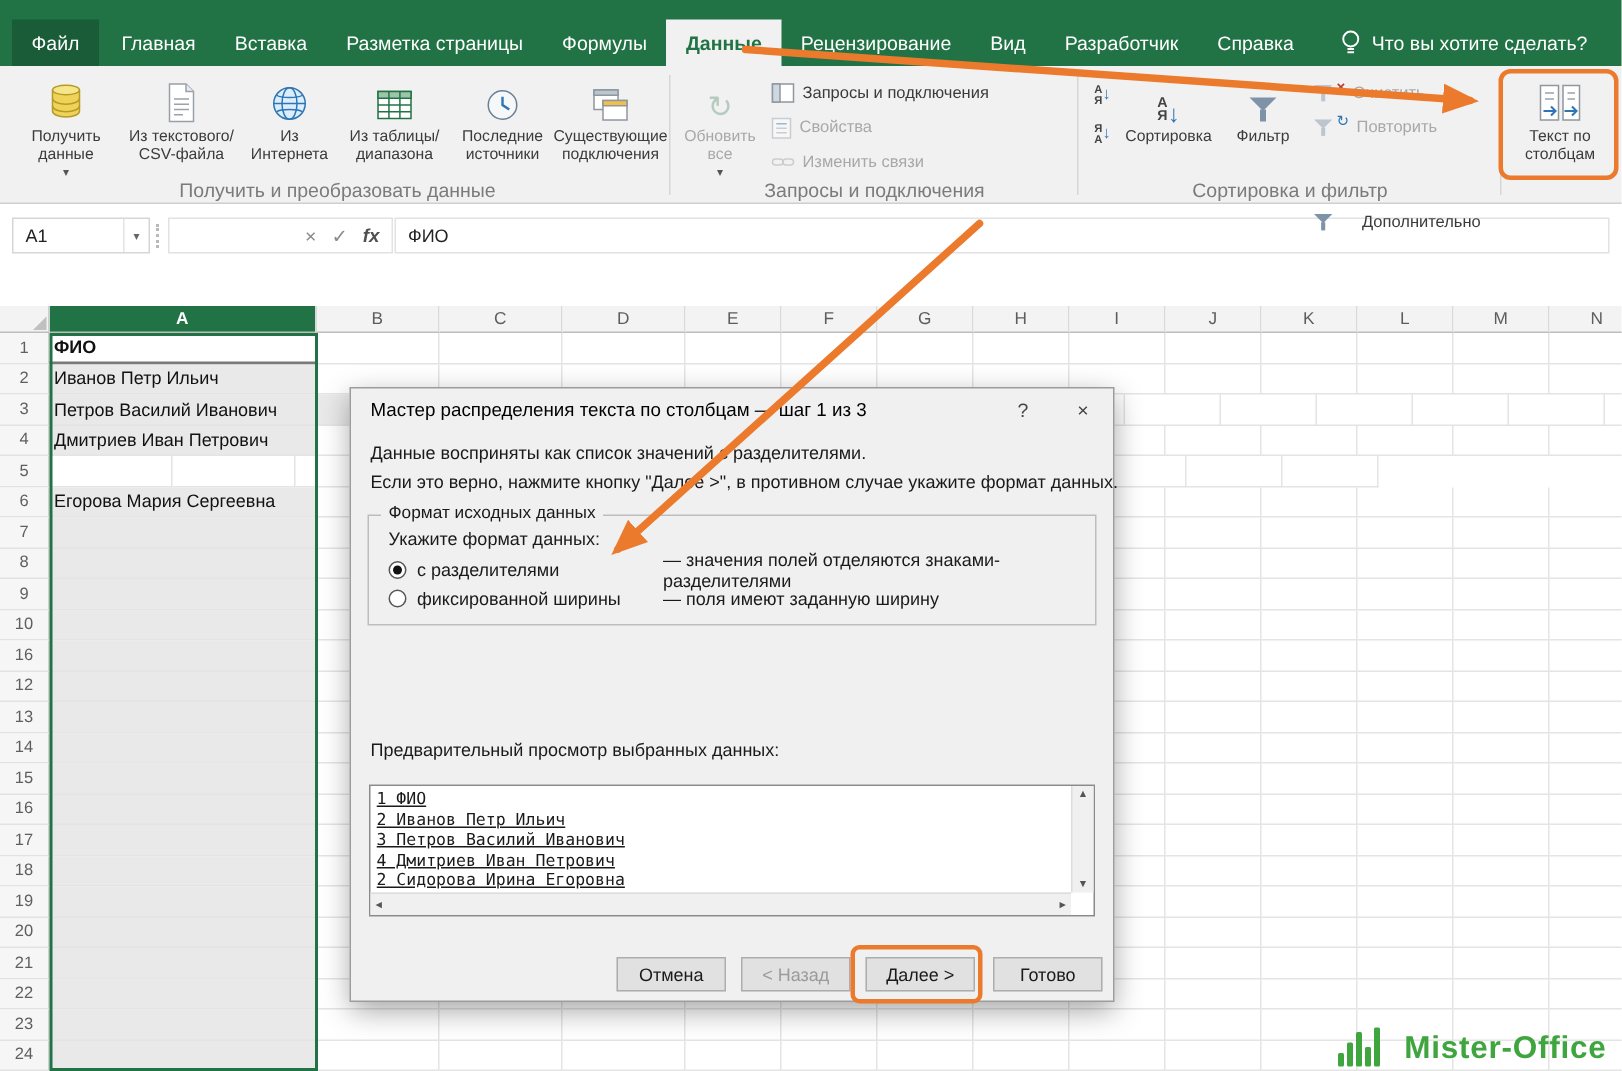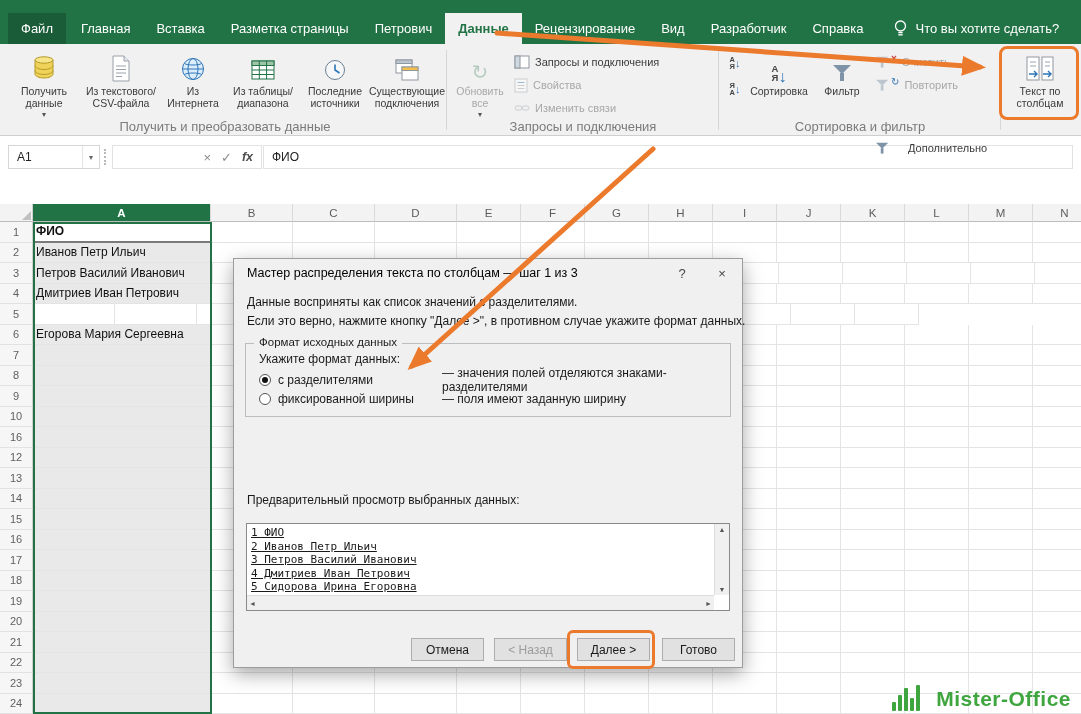--- a/index.html
+++ b/index.html
@@ -114,21 +114,21 @@
 </style>
 </head>
 <body>
 
 <div class="topbar">
   <div class="tab file">Файл</div>
   <div class="tabs">
       <div class="tab">Главная</div>
       <div class="tab">Вставка</div>
       <div class="tab">Разметка страницы</div>
-      <div class="tab">Петрович</div>
+      <div class="tab">Формулы</div>
       <div class="tab active">Данные</div>
       <div class="tab">Рецензирование</div>
       <div class="tab">Вид</div>
       <div class="tab">Разработчик</div>
       <div class="tab">Справка</div>
     </div>
   <div class="tellme">
     <svg width="13" height="17" viewBox="0 0 13 17">
       <circle cx="6.5" cy="6" r="5" fill="none" stroke="#fff" stroke-width="1.3"></circle>
       <rect x="4.3" y="12" width="4.4" height="1.3" fill="#fff"></rect>
@@ -380,21 +380,21 @@
         <div class="cell" style="width: 64px;"></div>
         <div class="cell" style="width: 64px;"></div>
         <div class="cell" style="width: 64px;"></div>
         <div class="cell" style="width: 64px;"></div>
         <div class="cell" style="width: 64px;"></div>
         <div class="cell" style="width: 64px;"></div>
         <div class="cell" style="width: 64px;"></div>
       </div>
       <div class="grow">
         <div class="rh">3</div>
-        <div class="cell sel" style="width: 180px;">Петров Василий Иванович</div>
+        <div class="cell sel" style="width: 215px;">Петров Василий Иванович</div>
         <div class="cell" style="width: 82px;"></div>
         <div class="cell" style="width: 82px;"></div>
         <div class="cell" style="width: 82px;"></div>
         <div class="cell" style="width: 64px;"></div>
         <div class="cell" style="width: 64px;"></div>
         <div class="cell" style="width: 64px;"></div>
         <div class="cell" style="width: 64px;"></div>
         <div class="cell" style="width: 64px;"></div>
         <div class="cell" style="width: 64px;"></div>
         <div class="cell" style="width: 64px;"></div>
@@ -786,21 +786,21 @@
     </div>
   </div>
 
   <div class="pv-label">Предварительный просмотр выбранных данных:</div>
   <div class="preview">
     <div class="pv-content">
         <div class="prow">1 ФИО</div>
         <div class="prow">2 Иванов Петр Ильич</div>
         <div class="prow">3 Петров Василий Иванович</div>
         <div class="prow">4 Дмитриев Иван Петрович</div>
-        <div class="prow">5 Сидорова Ирина Егоровна</div>
+        <div class="prow">2 Сидорова Ирина Егоровна</div>
       </div>
     <div class="vscroll">
       <span class="stri">▲</span>
       <span class="stri">▼</span>
     </div>
     <div class="hscroll">
       <span class="stri">◄</span>
       <span class="stri">►</span>
     </div>
   </div>

